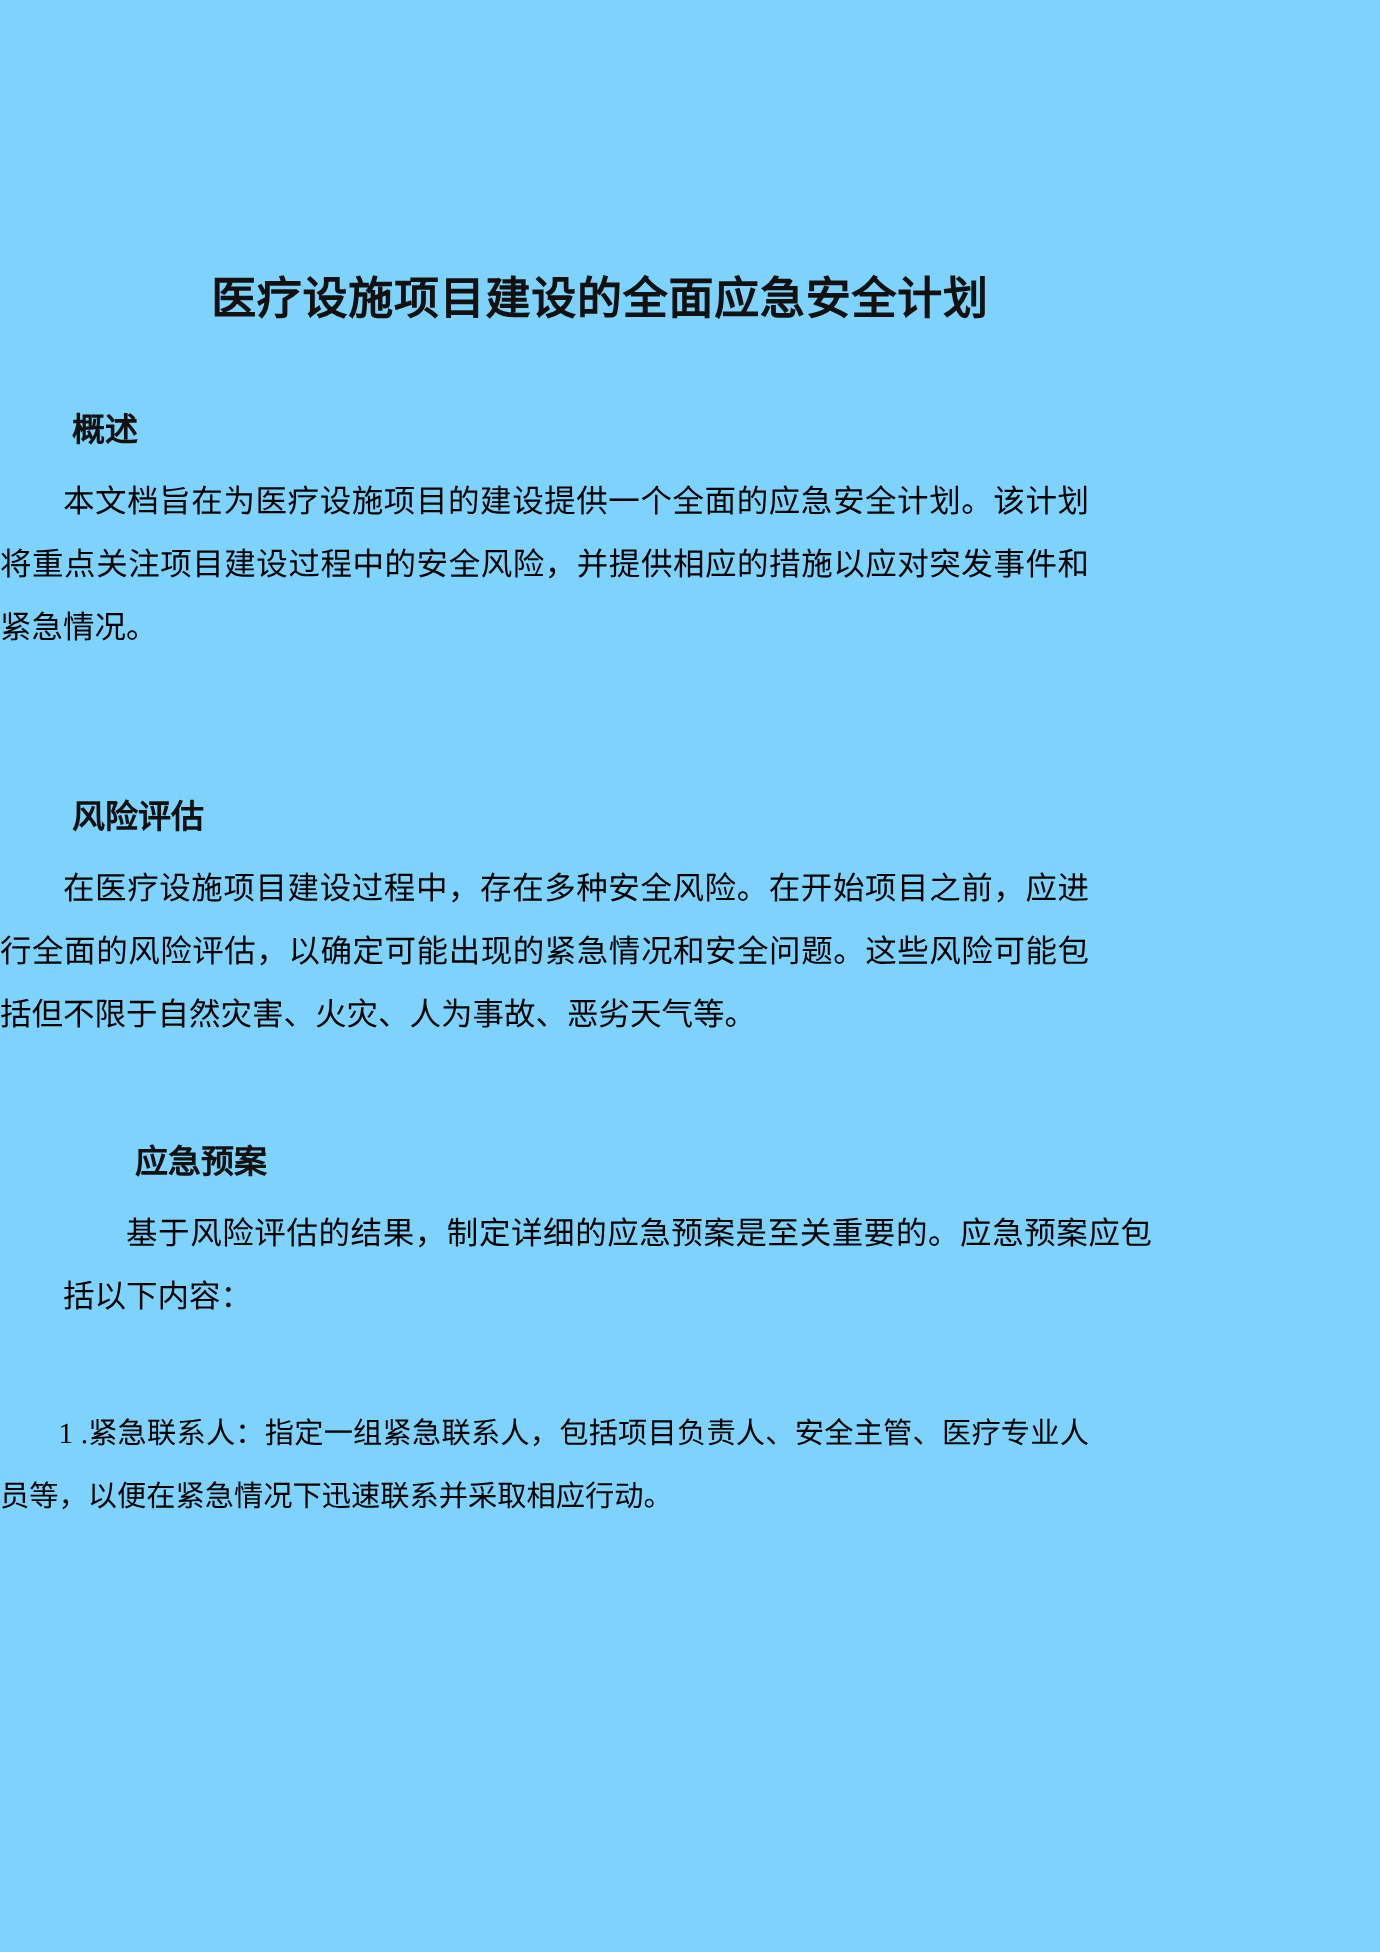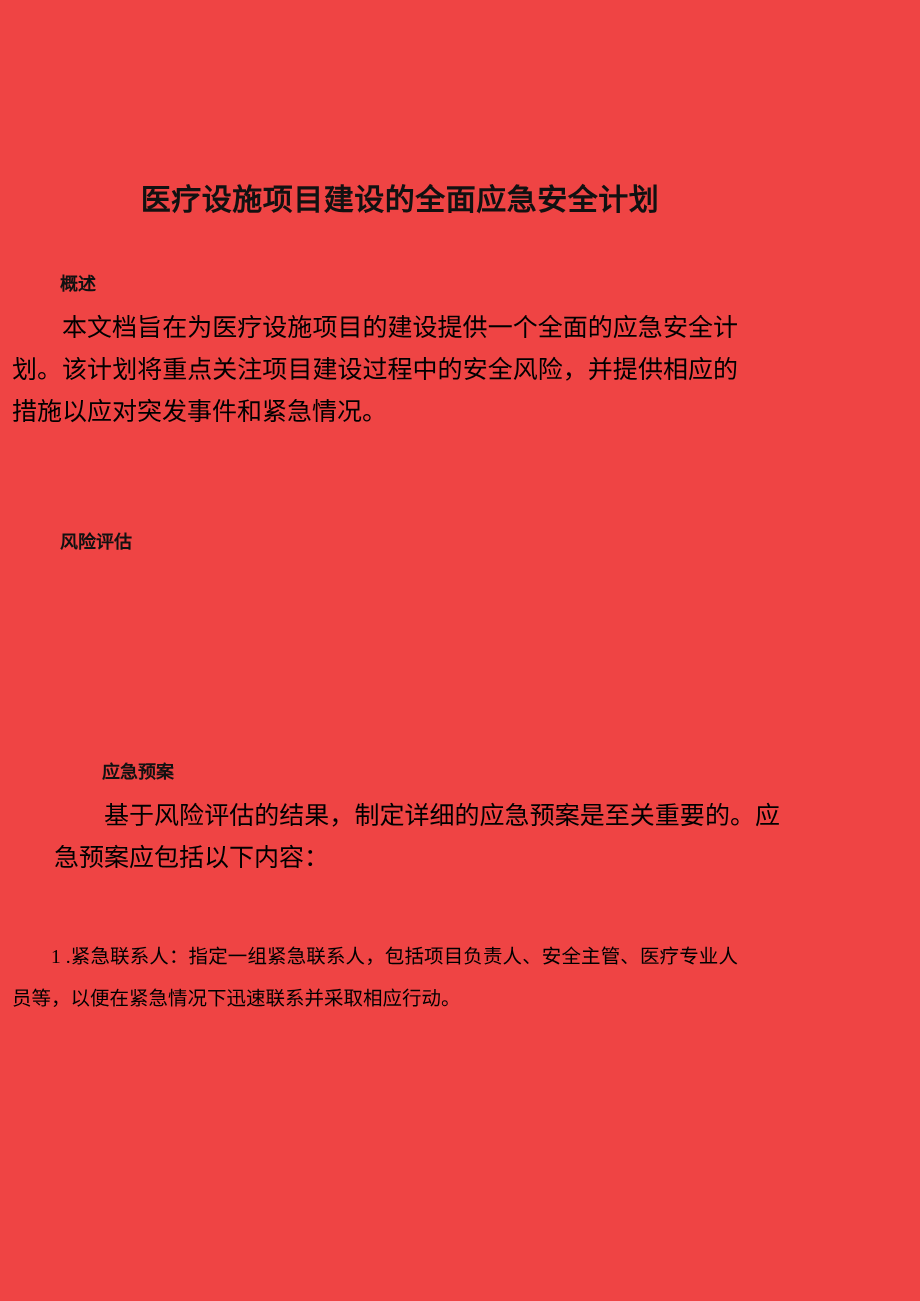--- a/index.html
+++ b/index.html
@@ -11,23 +11,23 @@
     width: 920px;
     height: 1301px;
     font-family: "Liberation Sans", sans-serif;
     color: #000000;
     overflow: hidden;
   }
   .page {
     position: relative;
     width: 920px;
     height: 1301px;
-    background: #ef4444;
+    background: #7dd3fc;
     box-sizing: border-box;
-    padding: 12px;
+    padding: 0;
   }
   .doc-title {
     font-family: "Liberation Sans", sans-serif;
     font-size: 30px;
     font-weight: bold;
     letter-spacing: 0.5px;
     text-align: center;
     margin: 0;
     padding: 0;
     position: absolute;
@@ -36,30 +36,30 @@
     width: 660px;
     line-height: 1.3;
     color: #111111;
   }
   .section {
     position: absolute;
     width: 726px;
   }
   .section-heading {
     font-family: "Liberation Sans", sans-serif;
-    font-size: 18px;
+    font-size: 22px;
     font-weight: bold;
     margin: 0 0 10px 0;
     padding-left: 48px;
     line-height: 1.4;
     color: #111111;
   }
   .para {
     font-family: "Liberation Serif", serif;
-    font-size: 25px;
+    font-size: 21px;
     line-height: 42px;
     margin: 0;
     text-align: justify;
     text-justify: inter-ideograph;
     text-indent: 2em;
     color: #000000;
   }
   .list-item {
     font-family: "Liberation Serif", serif;
     font-size: 19.5px;
@@ -82,20 +82,21 @@
 
   <h1 class="doc-title">医疗设施项目建设的全面应急安全计划</h1>
 
   <section class="section" id="sec-overview">
     <h2 class="section-heading">概述</h2>
     <p class="para">本文档旨在为医疗设施项目的建设提供一个全面的应急安全计划。该计划将重点关注项目建设过程中的安全风险，并提供相应的措施以应对突发事件和紧急情况。</p>
   </section>
 
   <section class="section" id="sec-risk">
     <h2 class="section-heading">风险评估</h2>
+    <p class="para">在医疗设施项目建设过程中，存在多种安全风险。在开始项目之前，应进行全面的风险评估，以确定可能出现的紧急情况和安全问题。这些风险可能包括但不限于自然灾害、火灾、人为事故、恶劣天气等。</p>
   </section>
 
   <section class="section" id="sec-plan">
     <h2 class="section-heading">应急预案</h2>
     <p class="para">基于风险评估的结果，制定详细的应急预案是至关重要的。应急预案应包括以下内容：</p>
   </section>
 
   <section class="section" id="sec-list">
     <p class="list-item">1 .紧急联系人：指定一组紧急联系人，包括项目负责人、安全主管、医疗专业人员等，以便在紧急情况下迅速联系并采取相应行动。</p>
   </section>

